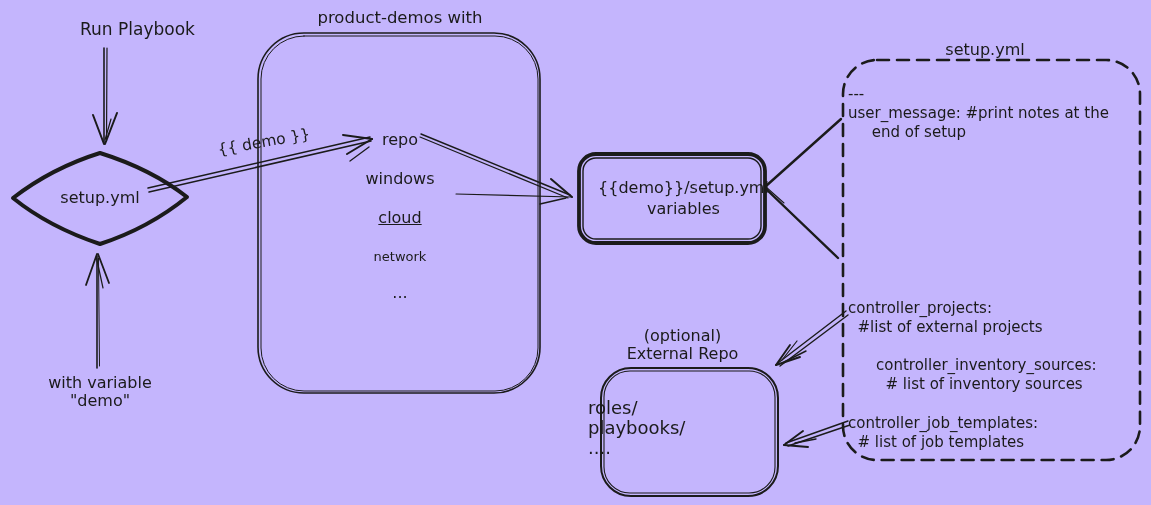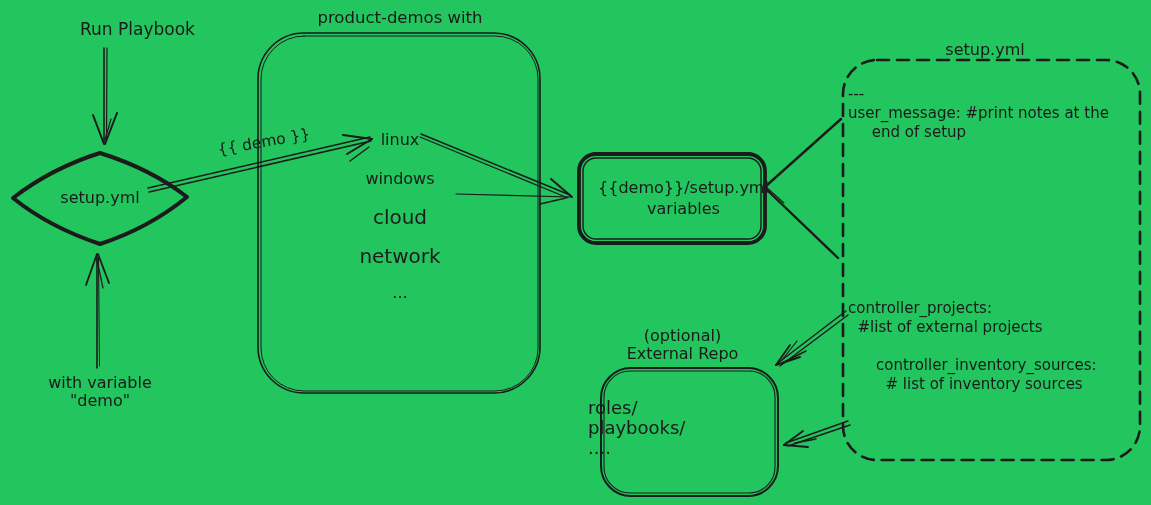--- a/index.html
+++ b/index.html
@@ -1,19 +1,19 @@
 <!DOCTYPE html>
 <html><head>
 <meta charset="utf-8">
 <style>
   html,body{margin:0;padding:0;background:#ffffff;}
   #stage{
     position:relative;
     width:1151px;height:505px;
-    background:#22c55e;
+    background:#c4b5fd;
     overflow:hidden;
     font-family:"DejaVu Sans", sans-serif;
     color:#1b1b1b;
   }
   #shapes{position:absolute;left:0;top:0;width:1151px;height:505px;}
   .txt{
     position:absolute;
     color:#1b1b1b;
     white-space:pre;
     line-height:19px;
@@ -110,38 +110,40 @@
 
   <div class="txt center" style="left:40px;top:188px;width:120px;font-size:16px;">setup.yml</div>
 
   <div class="txt center" style="left:30px;top:374px;width:140px;font-size:16px;line-height:18px;">with variable
 "demo"</div>
 
   <div class="txt" style="left:218px;top:141px;font-size:15.5px;transform:rotate(-10deg);transform-origin:left center;">{{ demo }}</div>
 
   <div class="txt center title" style="left:310px;top:8px;width:180px;font-size:16.5px;">product-demos with</div>
 
-  <div class="txt center" style="left:340px;top:130px;width:120px;font-size:16px;">linux</div>
+  <div class="txt center" style="left:340px;top:130px;width:120px;font-size:16px;">repo</div>
   <div class="txt center" style="left:340px;top:169px;width:120px;font-size:16px;">windows</div>
-  <div class="txt center" style="left:340px;top:208px;width:120px;font-size:20px;">cloud</div>
-  <div class="txt center" style="left:340px;top:247px;width:120px;font-size:20px;">network</div>
+  <div class="txt center" style="left:340px;top:208px;width:120px;font-size:16px;text-decoration:underline;">cloud</div>
+  <div class="txt center" style="left:340px;top:247px;width:120px;font-size:13px;">network</div>
   <div class="txt center" style="left:340px;top:283px;width:120px;font-size:16px;">...</div>
 
   <div class="txt center" style="left:582px;top:177px;width:203px;font-size:16px;line-height:21px;">{{demo}}/setup.yml
 variables</div>
 
   <div class="txt center title" style="left:920px;top:40px;width:130px;">setup.yml</div>
 
   <div class="txt yaml" style="left:848px;top:85px;">---
 user_message: #print notes at the
      end of setup</div>
   <div class="txt yaml" style="left:848px;top:299px;">controller_projects:
   #list of external projects</div>
   <div class="txt yaml" style="left:828px;top:356px;margin-left:48px;">controller_inventory_sources:
   # list of inventory sources</div>
+  <div class="txt yaml" style="left:848px;top:414px;">controller_job_templates:
+  # list of job templates</div>
 
   <div class="txt center" style="left:600px;top:327px;width:165px;font-size:16px;line-height:18px;">(optional)
 External Repo</div>
 
   <div class="txt" style="left:588px;top:398px;font-size:18px;line-height:20px;">roles/
 playbooks/
 ....</div>
 
 </div>
 

